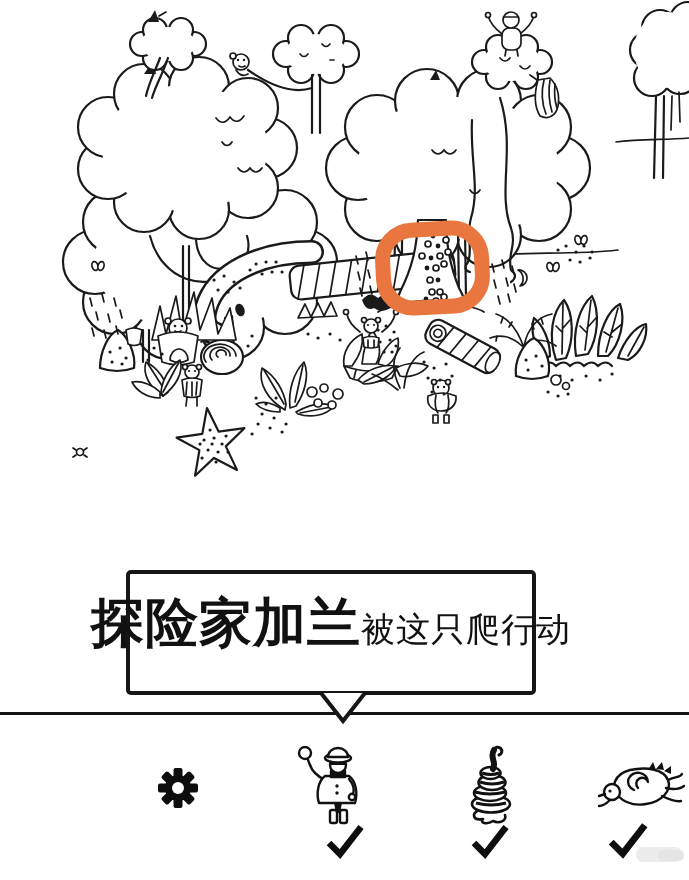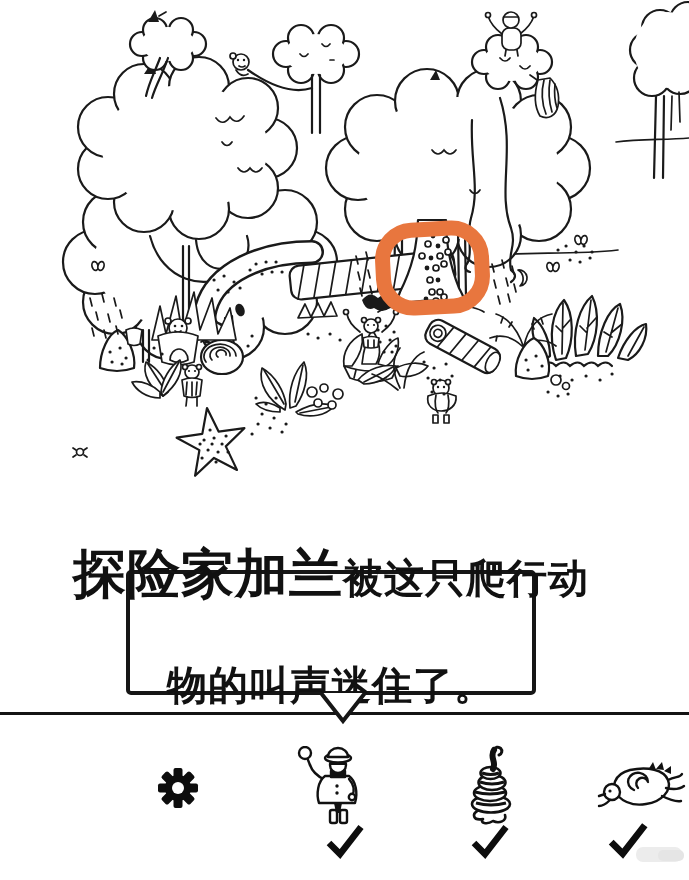--- a/index.html
+++ b/index.html
@@ -15,21 +15,21 @@
   .cover{fill:#fff;stroke:none;}
   .dots{fill:none;stroke:#1a1a1a;stroke-width:3.1;stroke-linecap:round;}
   .scene-svg{position:absolute;left:0;top:0;}
   
   .bubble{position:absolute;left:126px;top:570px;width:410px;height:125px;box-sizing:border-box;
           background:#fff;border:4px solid #161616;border-radius:5px;z-index:2;
           display:flex;flex-direction:column;justify-content:center;align-items:center;
           text-align:center;padding:2px 6px 8px;}
   .bubble .line{line-height:50px;white-space:nowrap;color:#111;}
   .bubble .big {font-size:53px;font-weight:700;letter-spacing:1px;}
-  .bubble .med {font-size:40px;font-weight:700;letter-spacing:1px;margin-top:48px;}
+  .bubble .med {font-size:34px;font-weight:400;letter-spacing:1px;margin-top:48px;}
   .bubble-tail{position:absolute;left:317px;top:693px;z-index:3;}
   .divider{position:absolute;left:0;top:712px;width:689px;height:3px;background:#141414;z-index:1;}
   
   .tool{position:absolute;cursor:pointer;background:none;border:none;padding:0;}
   .check{position:absolute;}
   .smudge{position:absolute;background:#ececec;border-radius:7px;}
   .smudge2{position:absolute;background:#e5e5e5;border-radius:5px;}
 </style>
 </head>
 <body>
@@ -373,21 +373,20 @@
       <path class="dots" d="M424,362 l.1,0 M434,368 l.1,0 M446,364 l.1,0 M428,378 l.1,0 M440,380 l.1,0 M452,376 l.1,0 M432,392 l.1,0 M444,394 l.1,0"></path>
       <path class="dots" d="M154,348 l.1,0 M162,354 l.1,0 M148,360 l.1,0 M206,342 l.1,0 M248,346 l.1,0 M252,336 l.1,0"></path>
       <path class="dots" d="M308,334 l.1,0 M318,338 l.1,0 M330,334 l.1,0 M340,340 l.1,0"></path>
     </g>
 
     <rect x="383" y="229" width="99" height="78" rx="30" ry="30" fill="none" stroke="#E8763E" stroke-width="15" stroke-linejoin="round" transform="rotate(-3 434 268)"></rect>
   </svg>
 
   <div class="bubble">
     <div class="line"><span class="big">探险家加兰</span><span class="med">被这只爬行动</span></div>
-    <div class="line med">物的叫声迷住了。</div>
   </div>
   <svg class="bubble-tail" width="52" height="32" viewBox="0 0 52 32">
     <path d="M4,0 L26,28 L48,0" fill="#fff" stroke="#161616" stroke-width="4"></path>
   </svg>
   <div class="divider"></div>
 
   <button class="tool" style="left:156px;top:766px;width:44px;height:44px;">
     <svg width="44" height="44" viewBox="-22 -22 44 44">
       <g fill="#0d0d0d">
         <rect x="-4.5" y="-20" width="9" height="40" rx="2"></rect>

